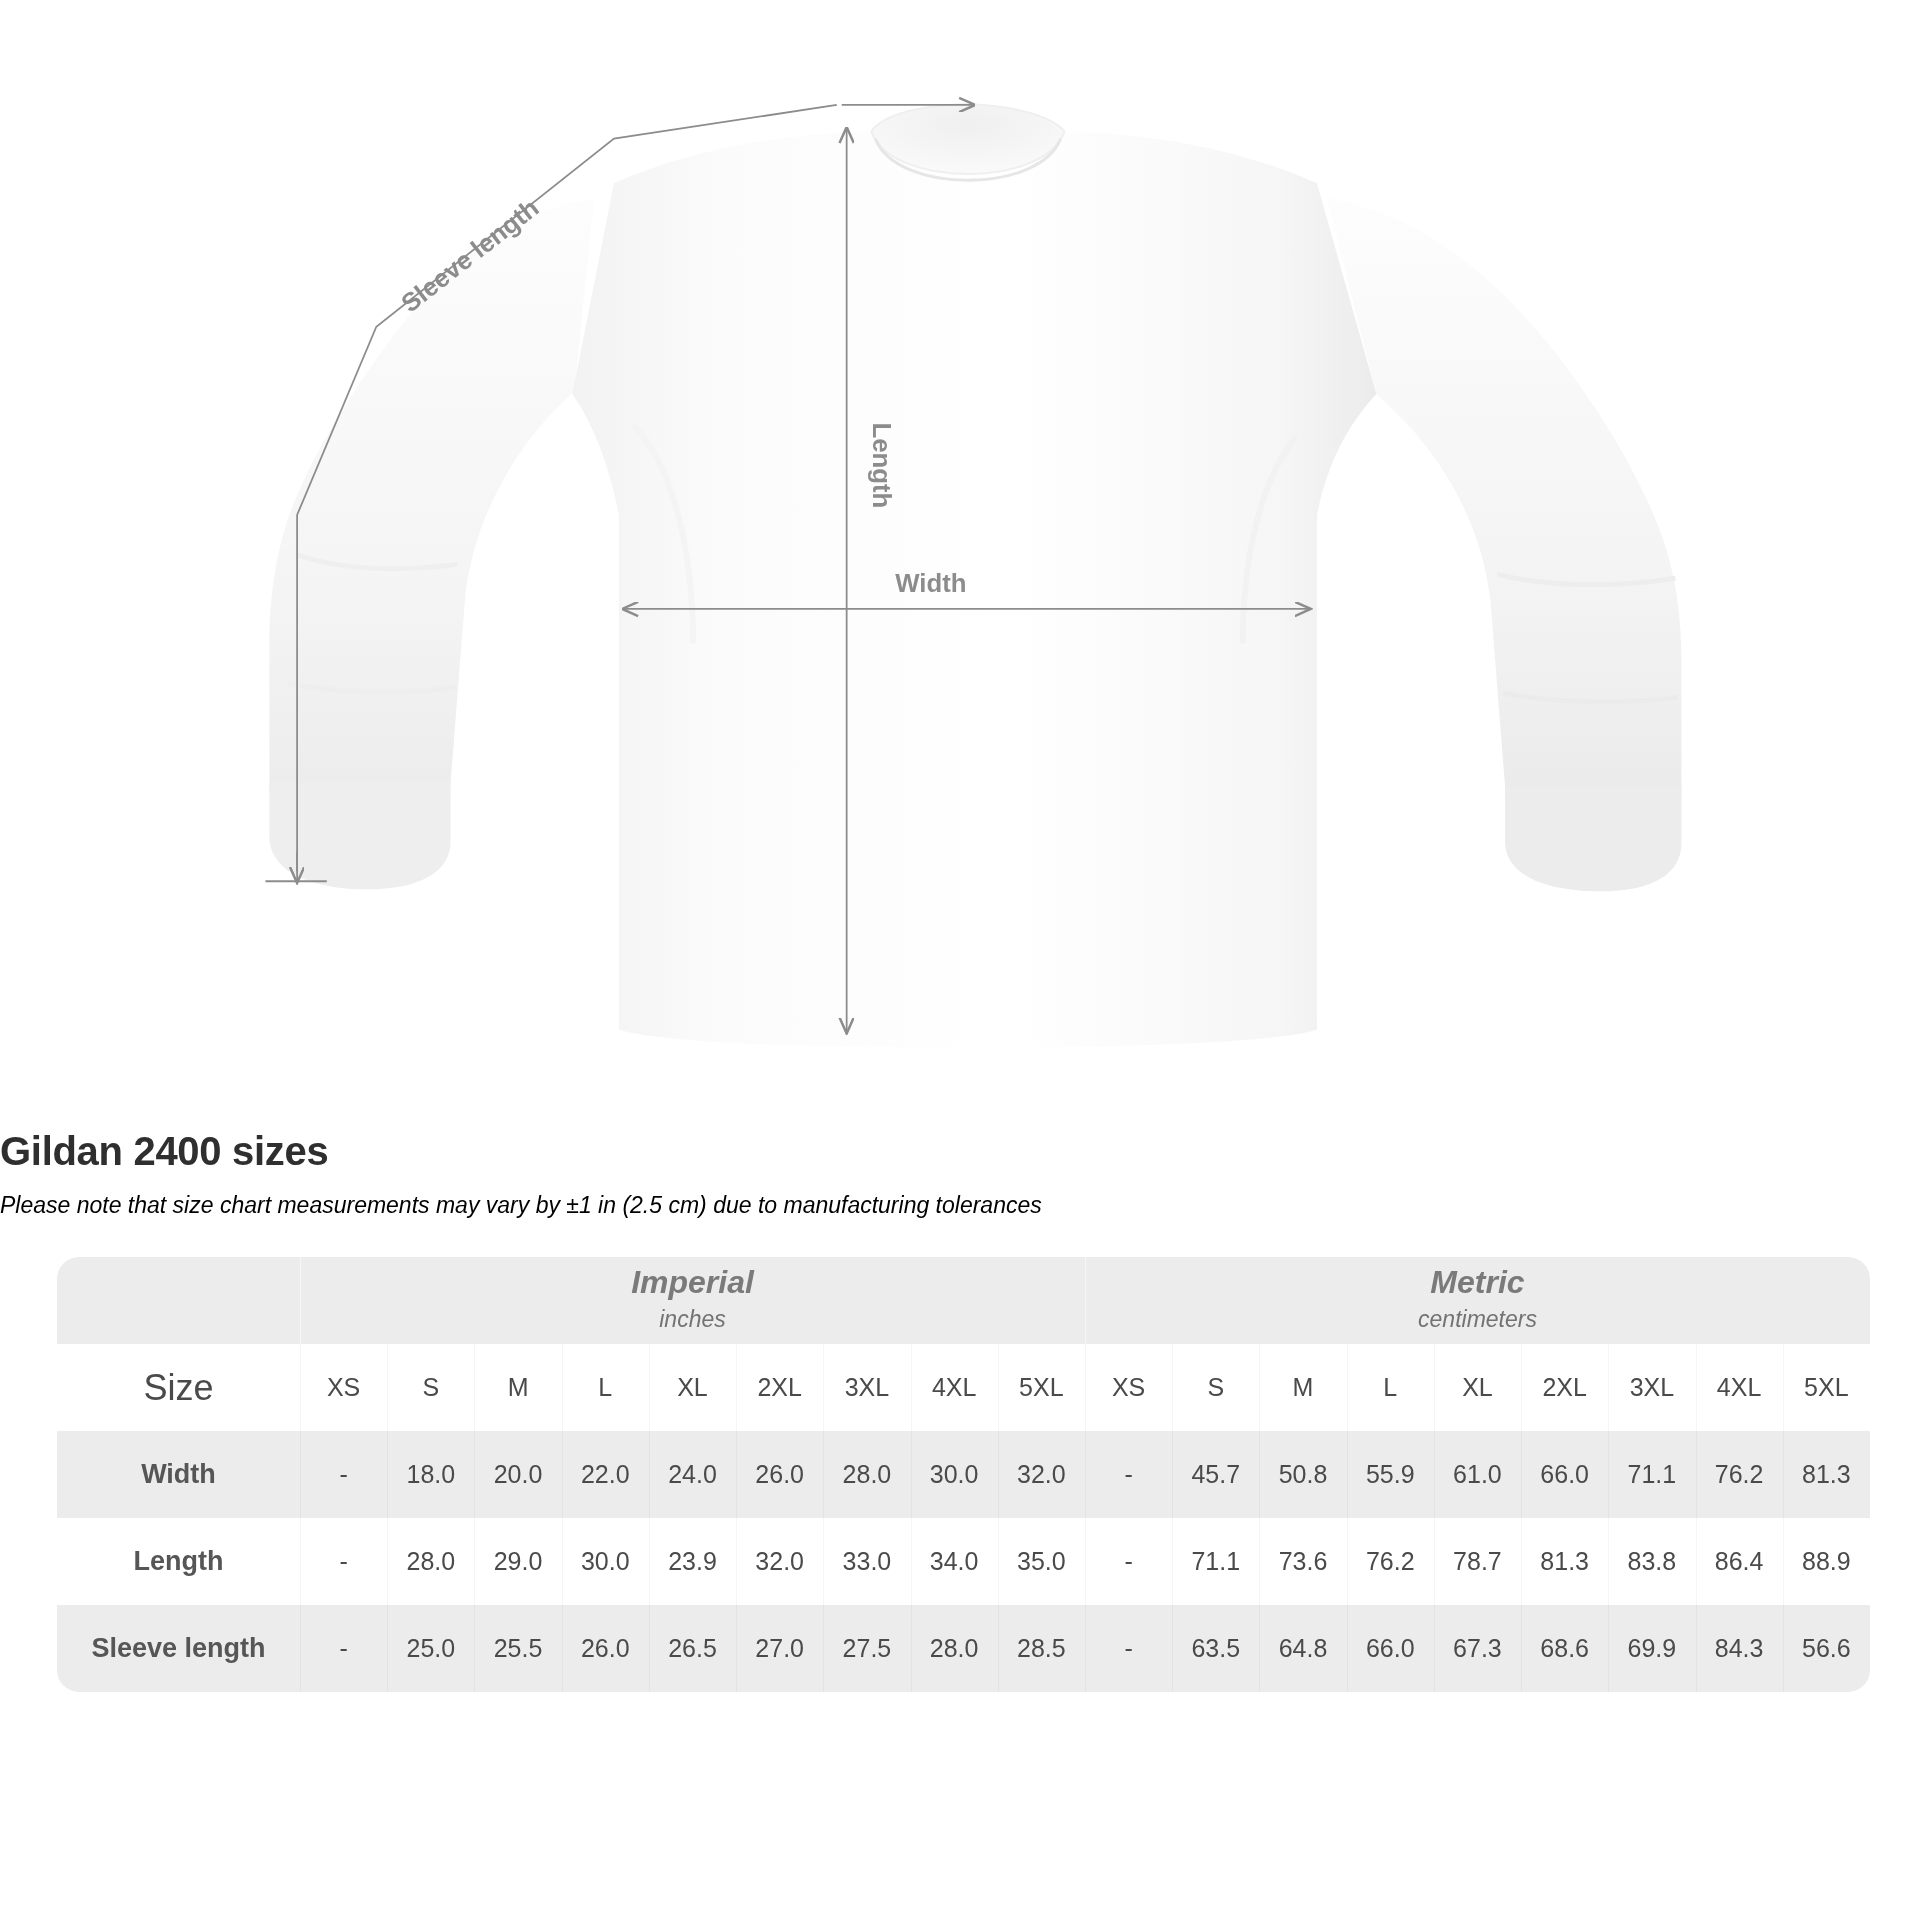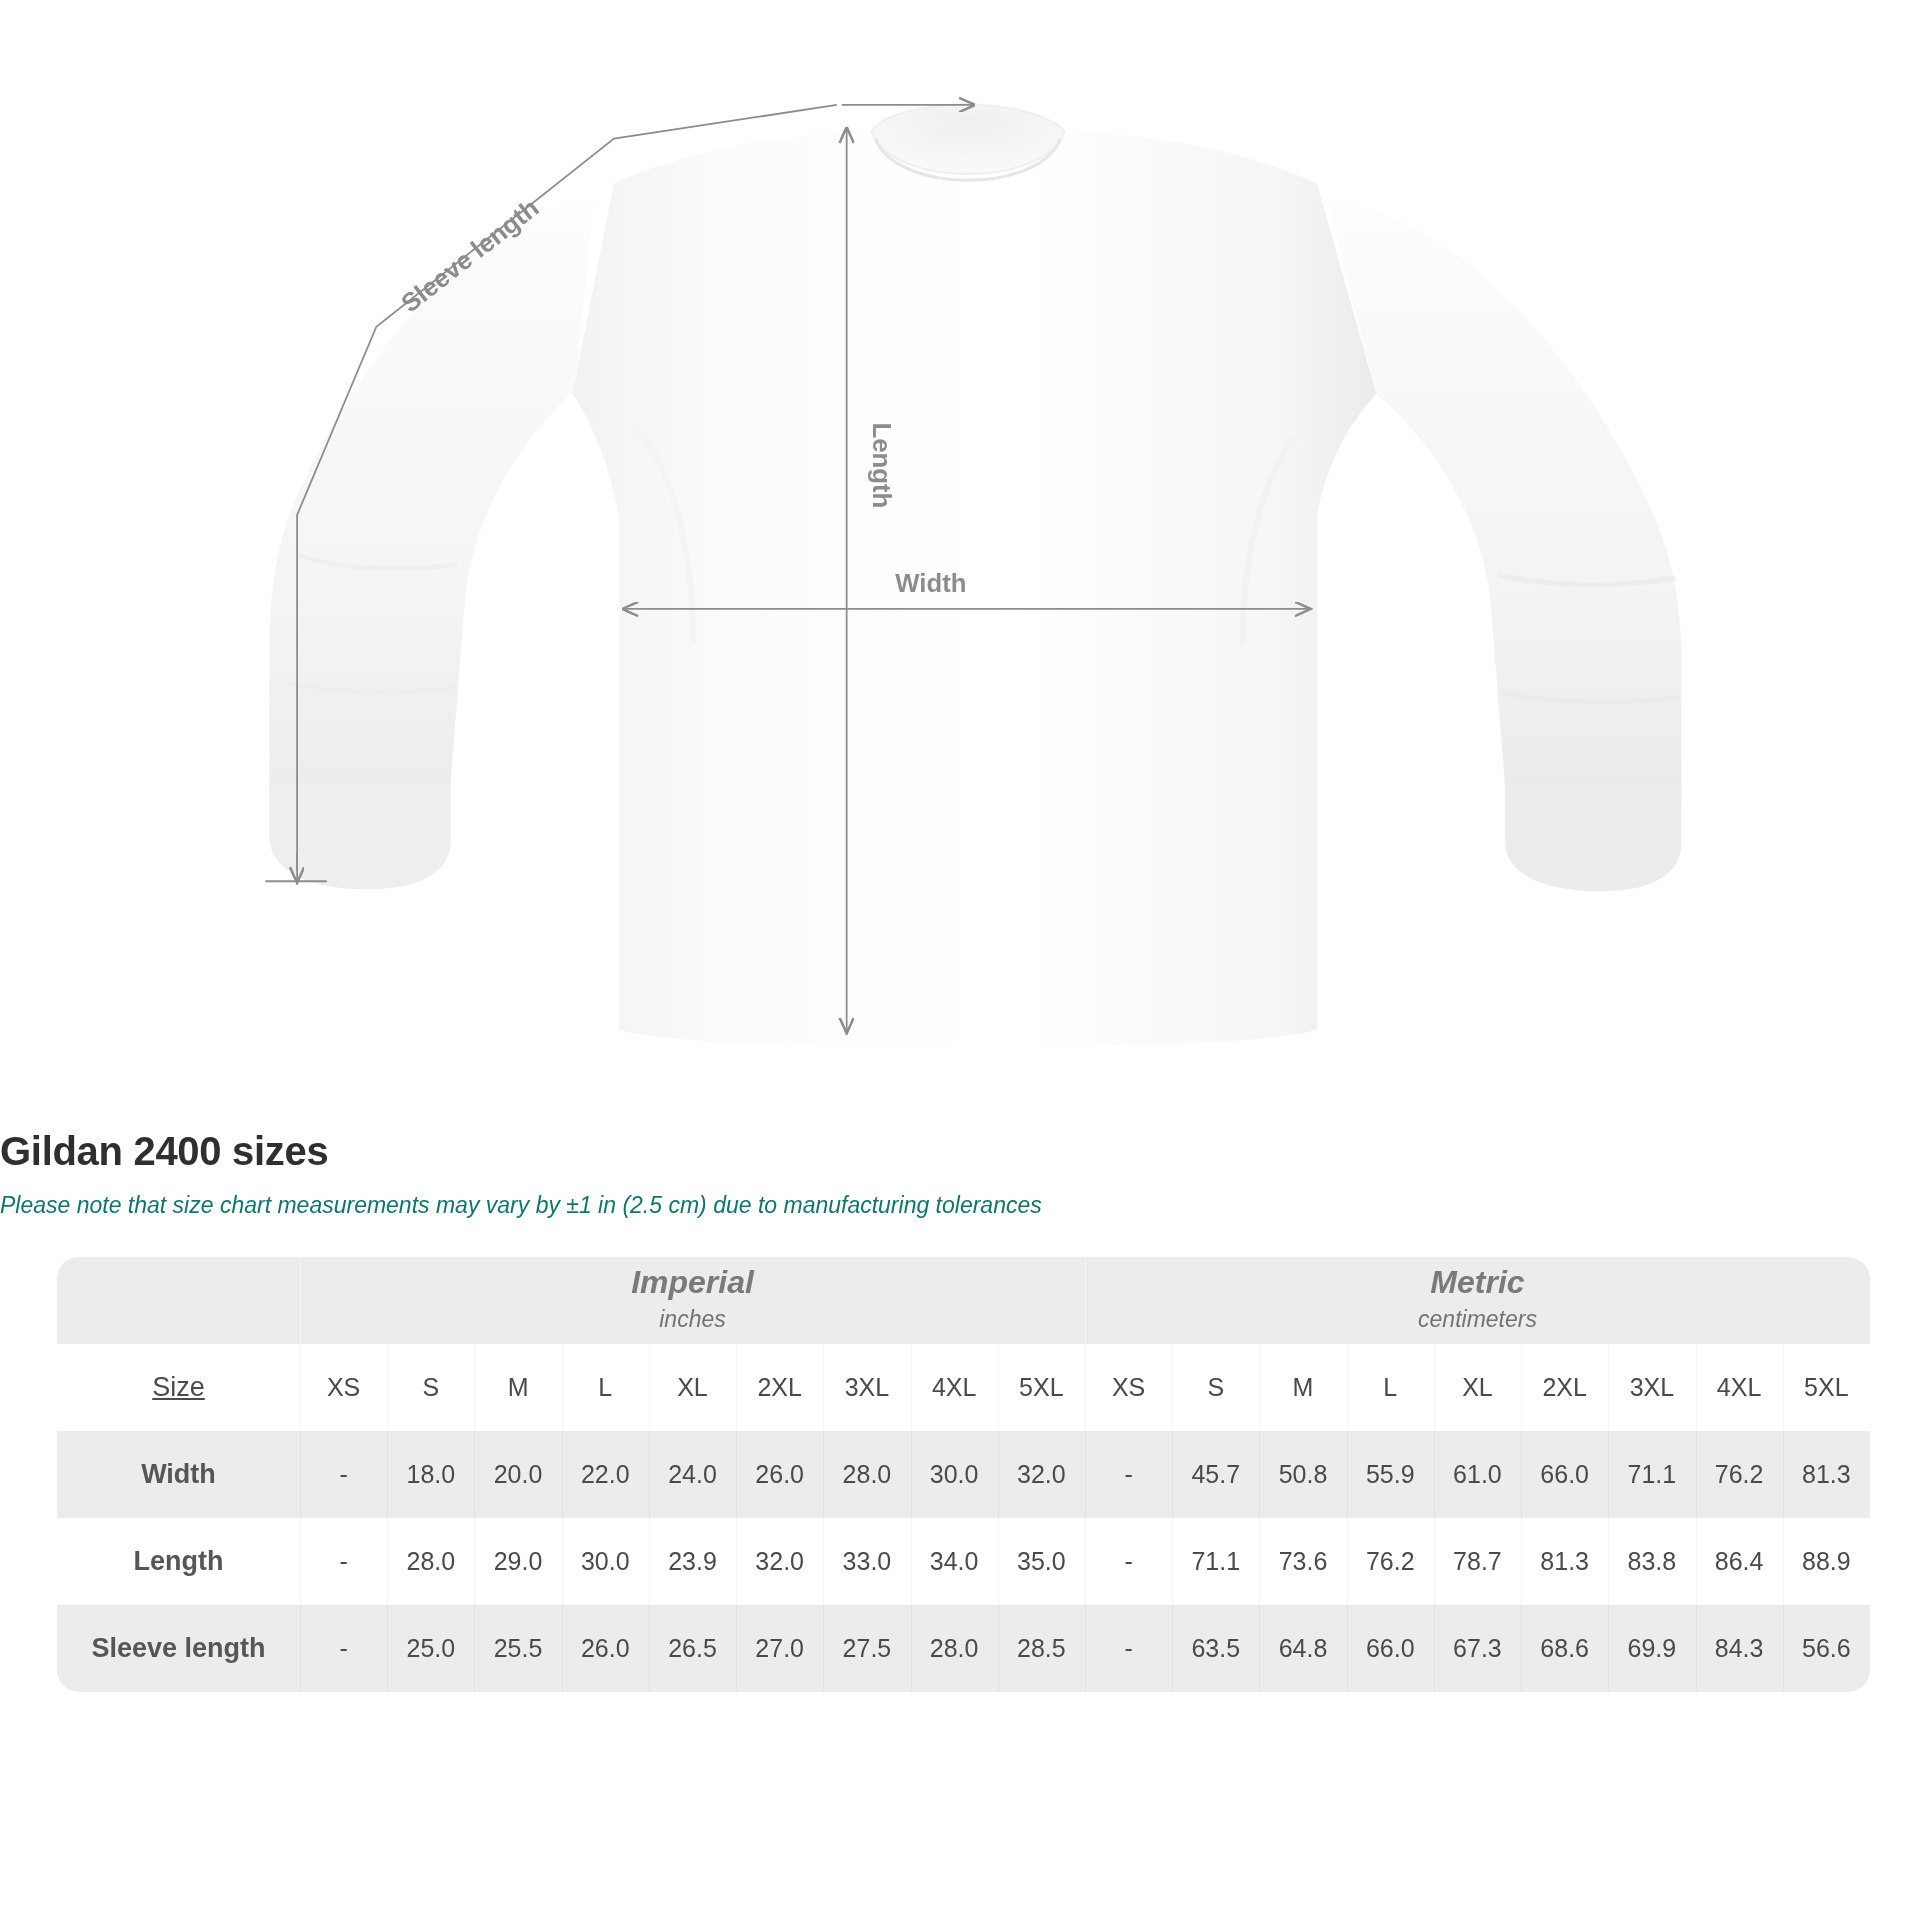--- a/index.html
+++ b/index.html
@@ -39,21 +39,21 @@
   }
   .chart-title {
     font-size: 40px;
     font-weight: bold;
     color: #2f2f2f;
     letter-spacing: -0.3px;
   }
   .chart-note {
     font-size: 23px;
     font-style: italic;
-    color: #0f766e;
+    color: #000000;
     margin-top: 18px;
   }
 
   
   .table-wrap {
     margin: 38px 57px 16px 57px;
     border-radius: 22px;
     overflow: hidden;
   }
   table.size-table {
@@ -89,22 +89,21 @@
     line-height: 1.6;
   }
   .head-row td {
     background: #ffffff;
     font-weight: bold;
     color: #565656;
     font-size: 26px;
     height: 95px;
   }
   .head-row td.rowlabel {
-    font-size: 27px;
-    text-decoration: underline;
+    font-size: 36px;
   }
   .data-row.alt td {
     background: #ececec;
   }
   .data-row td {
     background: #ffffff;
   }
   .data-row td.rowlabel {
     font-weight: bold;
     color: #565656;

